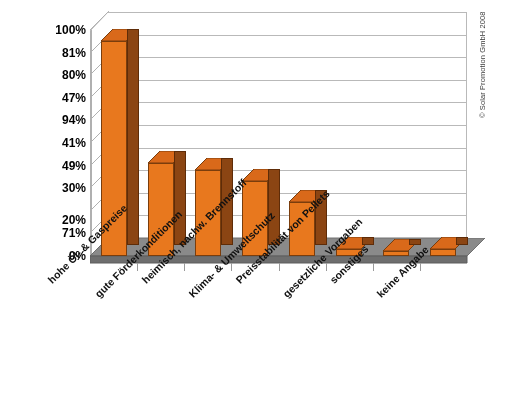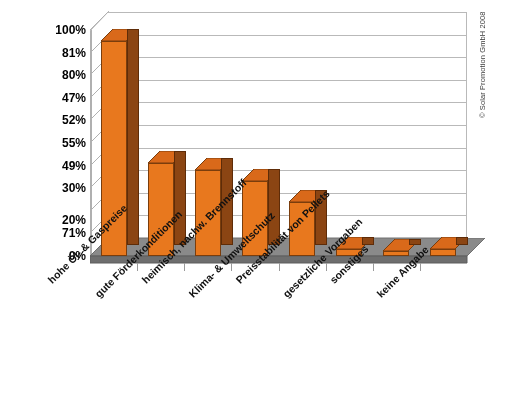--- a/index.html
+++ b/index.html
@@ -269,24 +269,24 @@
       <div class="ytick-wrap" style="top: 46.6px;">
         <div class="ytick-label">81%</div>
       </div>
       <div class="ytick-wrap" style="top: 69.2px;">
         <div class="ytick-label">80%</div>
       </div>
       <div class="ytick-wrap" style="top: 91.8px;">
         <div class="ytick-label">47%</div>
       </div>
       <div class="ytick-wrap" style="top: 114.4px;">
-        <div class="ytick-label">52%</div>
+        <div class="ytick-label">94%</div>
       </div>
       <div class="ytick-wrap" style="top: 137px;">
-        <div class="ytick-label">55%</div>
+        <div class="ytick-label">41%</div>
       </div>
       <div class="ytick-wrap" style="top: 159.6px;">
         <div class="ytick-label">49%</div>
       </div>
       <div class="ytick-wrap" style="top: 182.2px;">
         <div class="ytick-label">30%</div>
       </div>
       <div class="ytick-wrap" style="top: 214px;">
         <div class="ytick-label">20%</div>
       </div>

